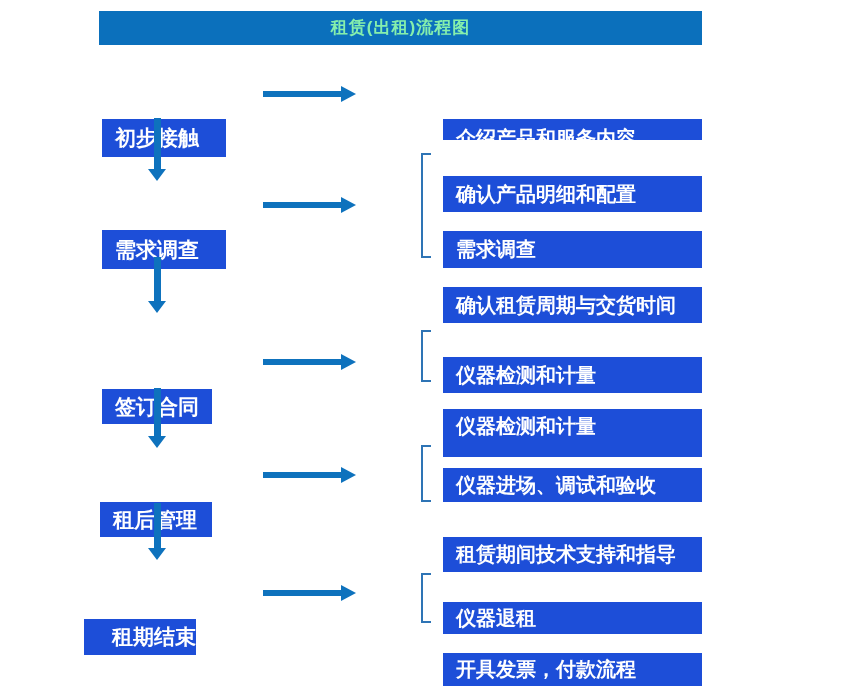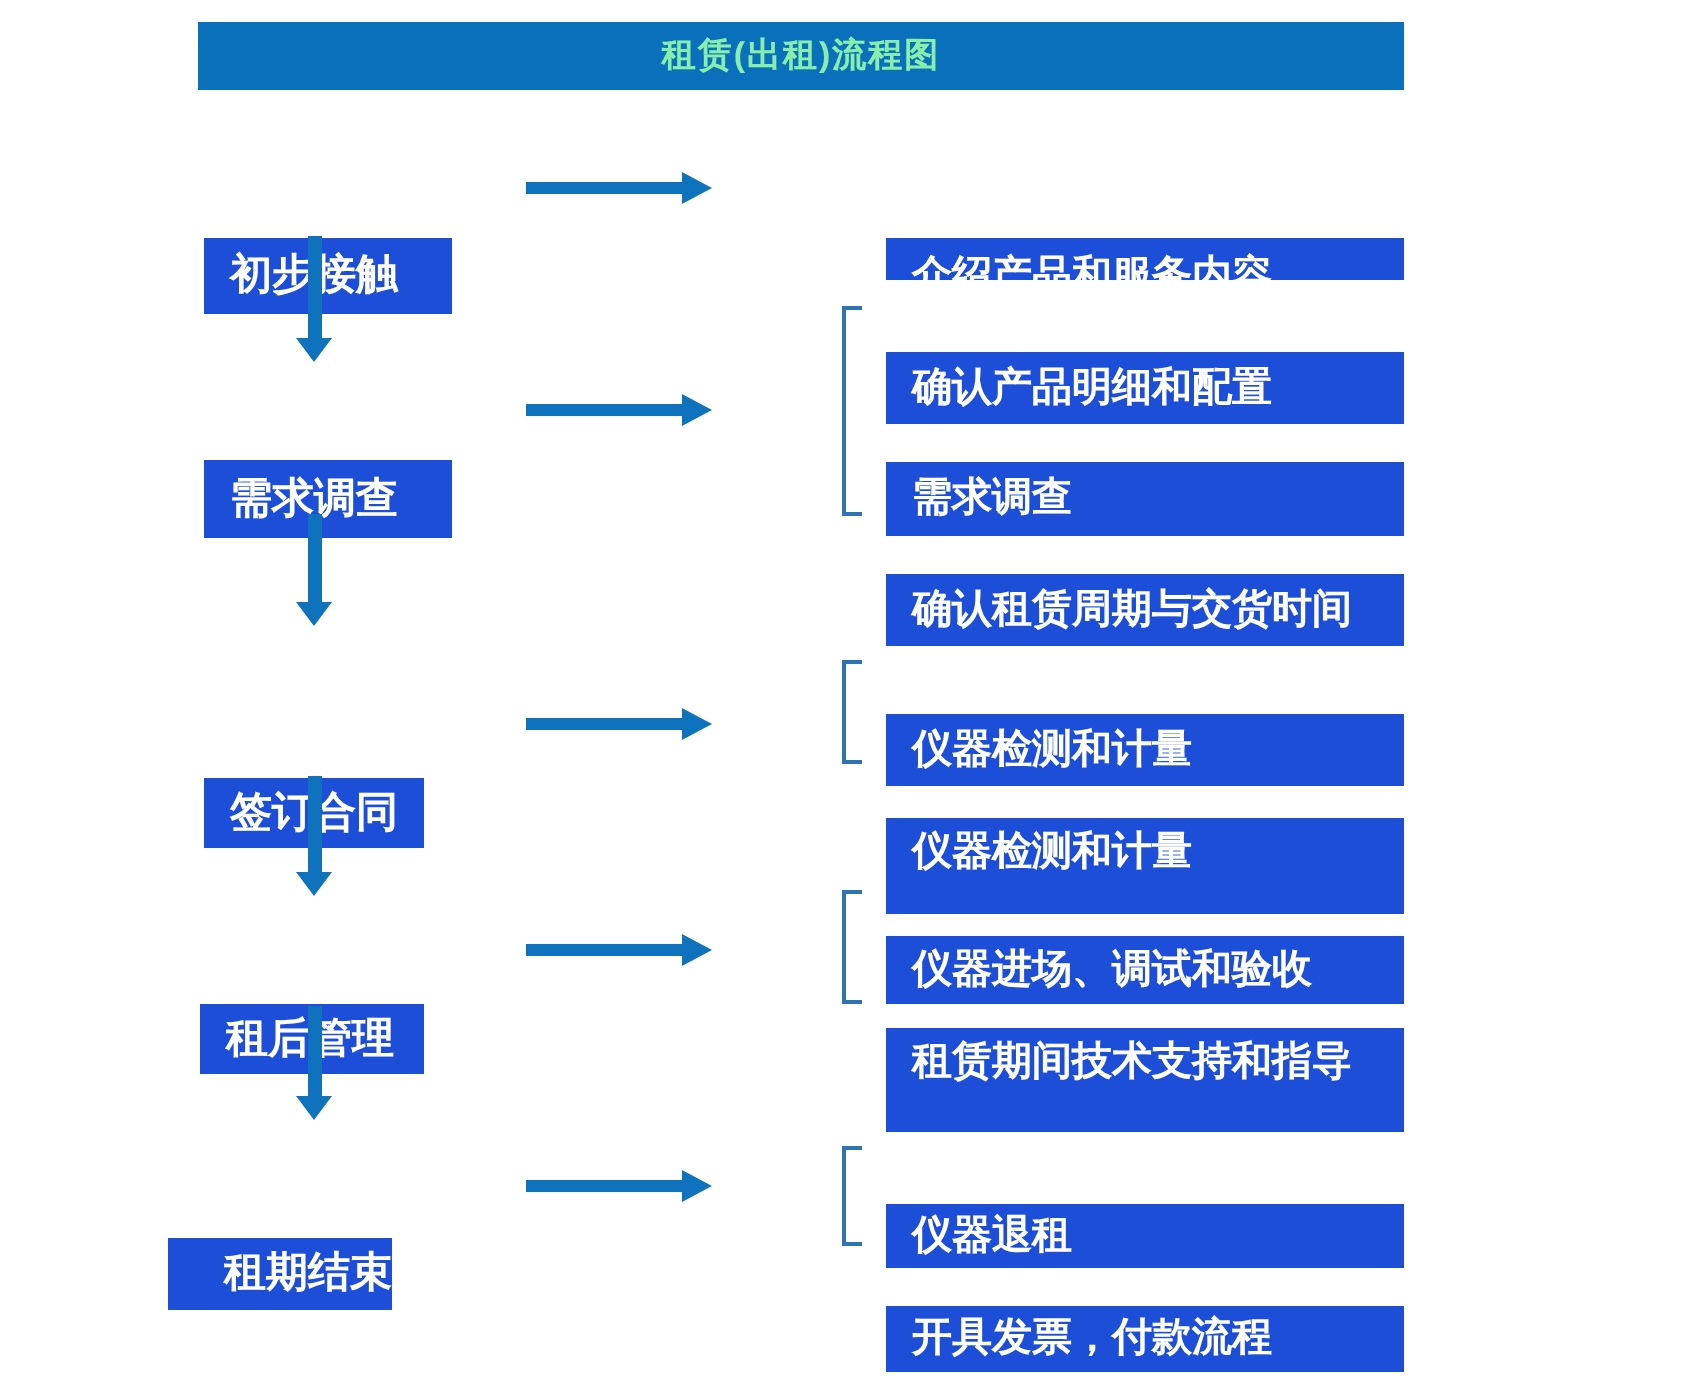--- a/index.html
+++ b/index.html
@@ -148,18 +148,18 @@
   <div class="box detail-box" style="top:75px;  height:21px; line-height:38px;">介绍产品和服务内容</div>
 
   <div class="box detail-box" style="top:132px; height:36px; line-height:36px;">确认产品明细和配置</div>
   <div class="box detail-box" style="top:187px; height:37px; line-height:37px;">需求调查</div>
   <div class="box detail-box" style="top:243px; height:36px; line-height:36px;">确认租赁周期与交货时间</div>
 
   <div class="box detail-box" style="top:313px; height:36px; line-height:36px;">仪器检测和计量</div>
   <div class="box detail-box" style="top:365px; height:48px; line-height:34px;">仪器检测和计量</div>
 
   <div class="box detail-box" style="top:424px; height:34px; line-height:34px;">仪器进场、调试和验收</div>
-  <div class="box detail-box" style="top:470px; height:52px; line-height:35px;">租赁期间技术支持和指导</div>
+  <div class="box detail-box" style="top:493px; height:35px; line-height:35px;">租赁期间技术支持和指导</div>
 
   <div class="box detail-box" style="top:558px; height:32px; line-height:32px;">仪器退租</div>
   <div class="box detail-box" style="top:609px; height:33px; line-height:33px;">开具发票，付款流程</div>
 
 </div>
 
 </body></html>

